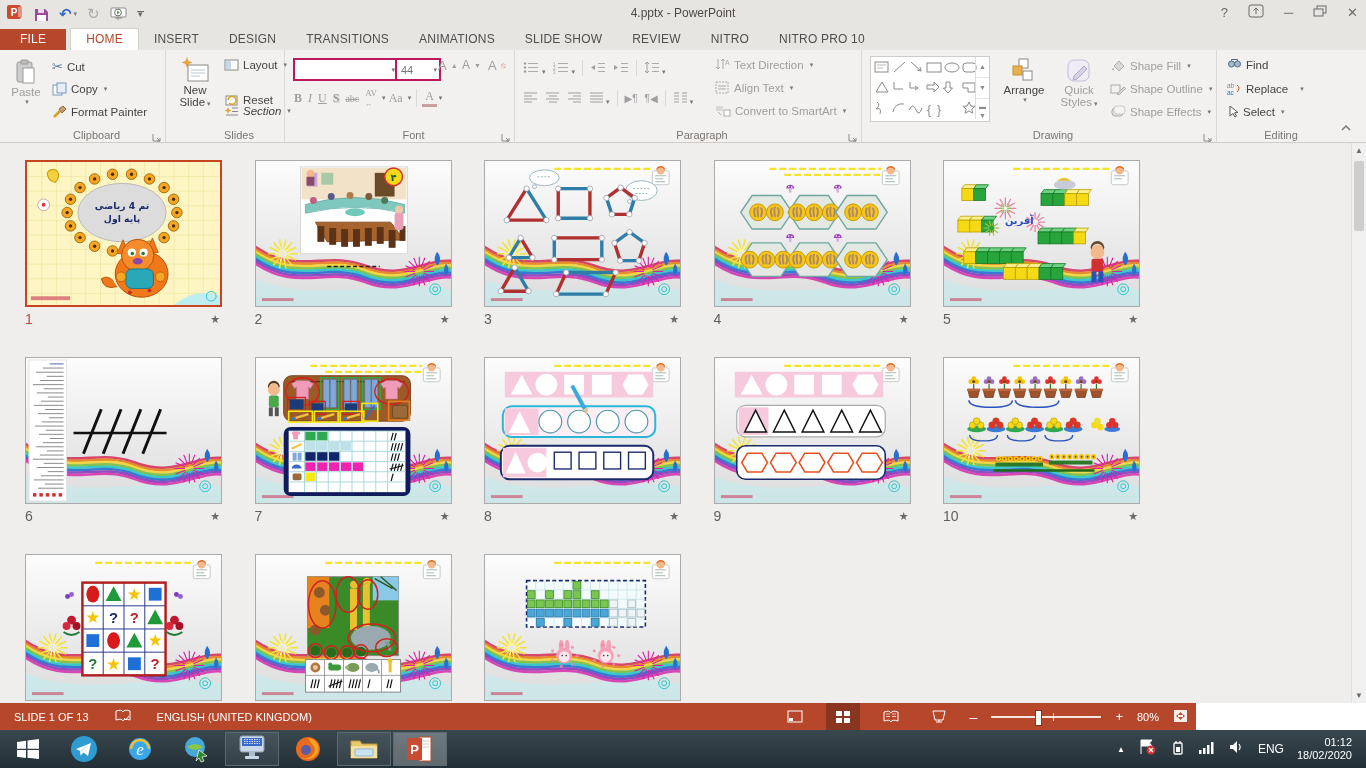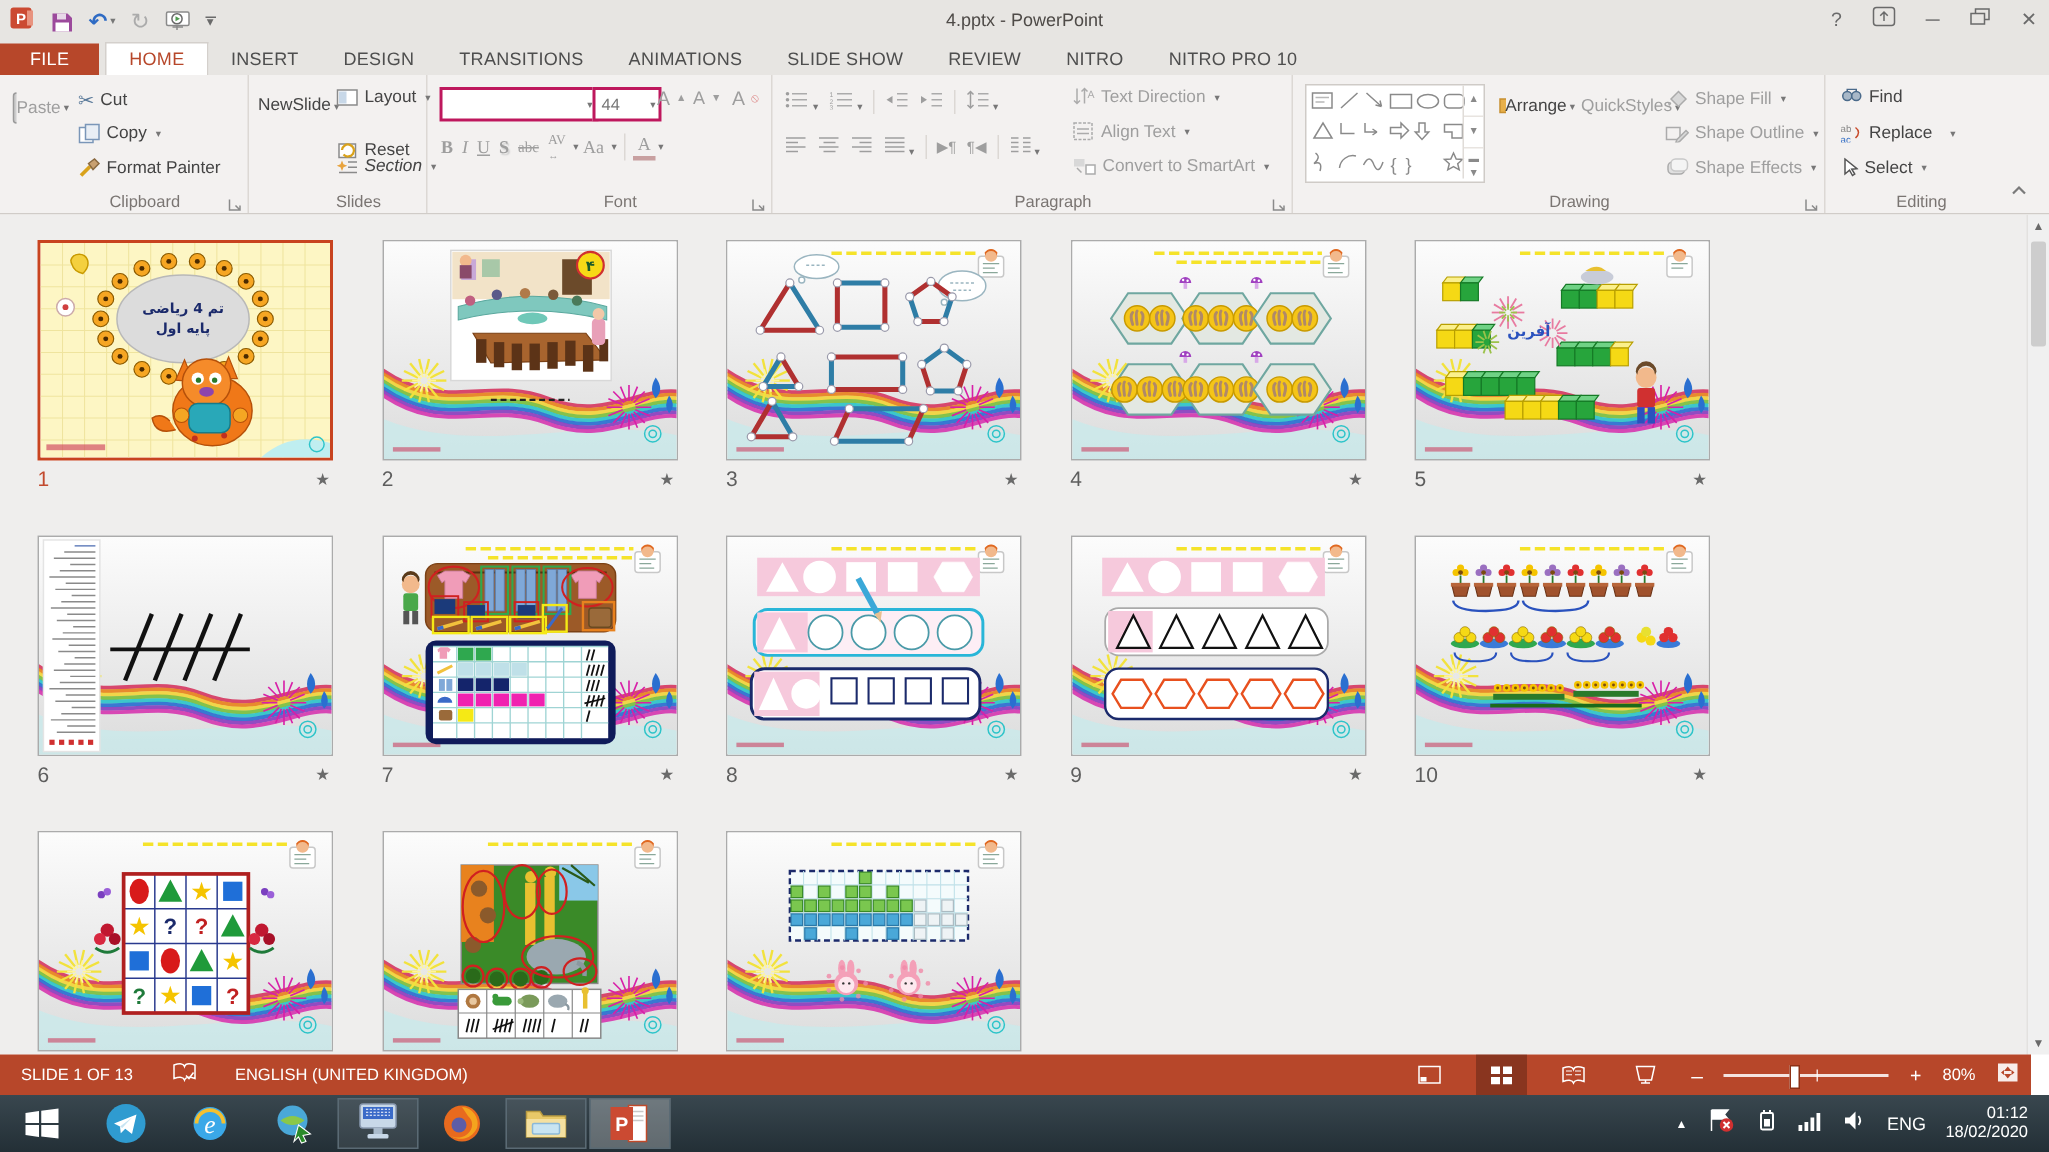--- a/index.html
+++ b/index.html
@@ -19,39 +19,39 @@
   .tab.file{background:#B7472A;color:#fff;padding:3px 20px 4px 20px;margin-right:4px;}
   .tab.active{background:#fff;color:#B7472A;border:1px solid #D4D0CC;border-bottom:none;}
   
   #ribbon{position:absolute;left:0;top:50px;width:1366px;height:92px;background:#F3F1F0;border-bottom:1px solid #D0CCC8;display:flex;}
   .group{position:relative;height:92px;border-right:1px solid #DCD8D4;flex:none;}
   .glabel{position:absolute;bottom:1px;left:0;right:0;text-align:center;font-size:11px;color:#7A7572;margin-left:28px;}
   .launch{position:absolute;bottom:3px;right:3px;width:10px;height:10px;}
   .dis{color:#9E9E9E !important;}
   .dd{font-size:7px;color:#777;margin-left:2px;}
   .srow{position:absolute;display:flex;align-items:center;gap:4px;font-size:11.5px;color:#444;}
-  .bigbtn{position:absolute;display:flex;flex-direction:row;align-items:center;font-size:11.5px;color:#444;}
+  .bigbtn{position:absolute;display:flex;flex-direction:column;align-items:center;font-size:11.5px;color:#444;}
   .combo{height:19px;background:#fff;border:2px solid #be185d;display:flex;align-items:center;justify-content:space-between;font-size:11px;color:#777;padding:0 2px 0 4px;}
   .fbtn{font-size:12px;color:#9E9E9E;font-family:"Liberation Serif",serif;padding:0 3px;}
   .chev{position:absolute;right:14px;bottom:6px;}
   
   #content{position:absolute;left:0;top:143px;width:1352px;height:560px;background:#EFEEED;overflow:hidden;}
   .thumb{position:absolute;width:197px;height:147px;background:#fff;border:1px solid #ABABAB;box-sizing:border-box;}
   .thumb.sel{border:2.5px solid #C8431F;}
   .thumb svg{display:block;width:100%;height:100%;}
   .numrow{position:absolute;width:197px;height:18px;display:flex;justify-content:space-between;align-items:center;}
   .snum{font-size:14px;color:#5E5E5E;}
   .snum.sel{color:#C24A2E;}
   .sstar{font-size:11px;color:#6A6A6A;margin-right:2px;}
   
   #scrollbar{position:absolute;right:0;top:143px;width:14px;height:560px;background:#F0F0F0;border-left:1px solid #E3E1DF;}
   .sarrow{position:absolute;left:0;width:14px;height:15px;color:#6A6A6A;font-size:8px;text-align:center;line-height:15px;}
   #sthumb{position:absolute;left:2px;top:18px;width:10px;height:70px;background:#CDCDCD;border-radius:2px;}
   
-  #statusbar{position:absolute;left:0;top:703px;width:1354px;height:27px;background:#B7472A;color:#fff;display:flex;align-items:center;font-size:11px;}
+  #statusbar{position:absolute;left:0;top:703px;width:1196px;height:27px;background:#B7472A;color:#fff;display:flex;align-items:center;font-size:11px;}
   .sbleft{display:flex;align-items:center;gap:26px;padding-left:14px;}
   .sbright{margin-left:auto;display:flex;align-items:center;gap:14px;padding-right:8px;}
   .viewbtn{width:34px;height:27px;display:flex;align-items:center;justify-content:center;}
   .viewbtn.active{background:rgba(0,0,0,0.25);}
   #zoomtrack{position:relative;width:110px;height:2px;background:rgba(255,255,255,.85);}
   #zoomhandle{position:absolute;left:44px;top:-6px;width:5px;height:14px;background:#fff;border:1px solid #8E3015;}
   #zoomtick{position:absolute;left:62px;top:-3px;width:1px;height:8px;background:rgba(255,255,255,.8);}
   
   #taskbar{position:absolute;left:0;top:730px;width:1366px;height:38px;background:linear-gradient(#39474F,#232F36);display:flex;align-items:center;}
   .tbtn{width:56px;height:38px;display:flex;align-items:center;justify-content:center;box-sizing:border-box;}

